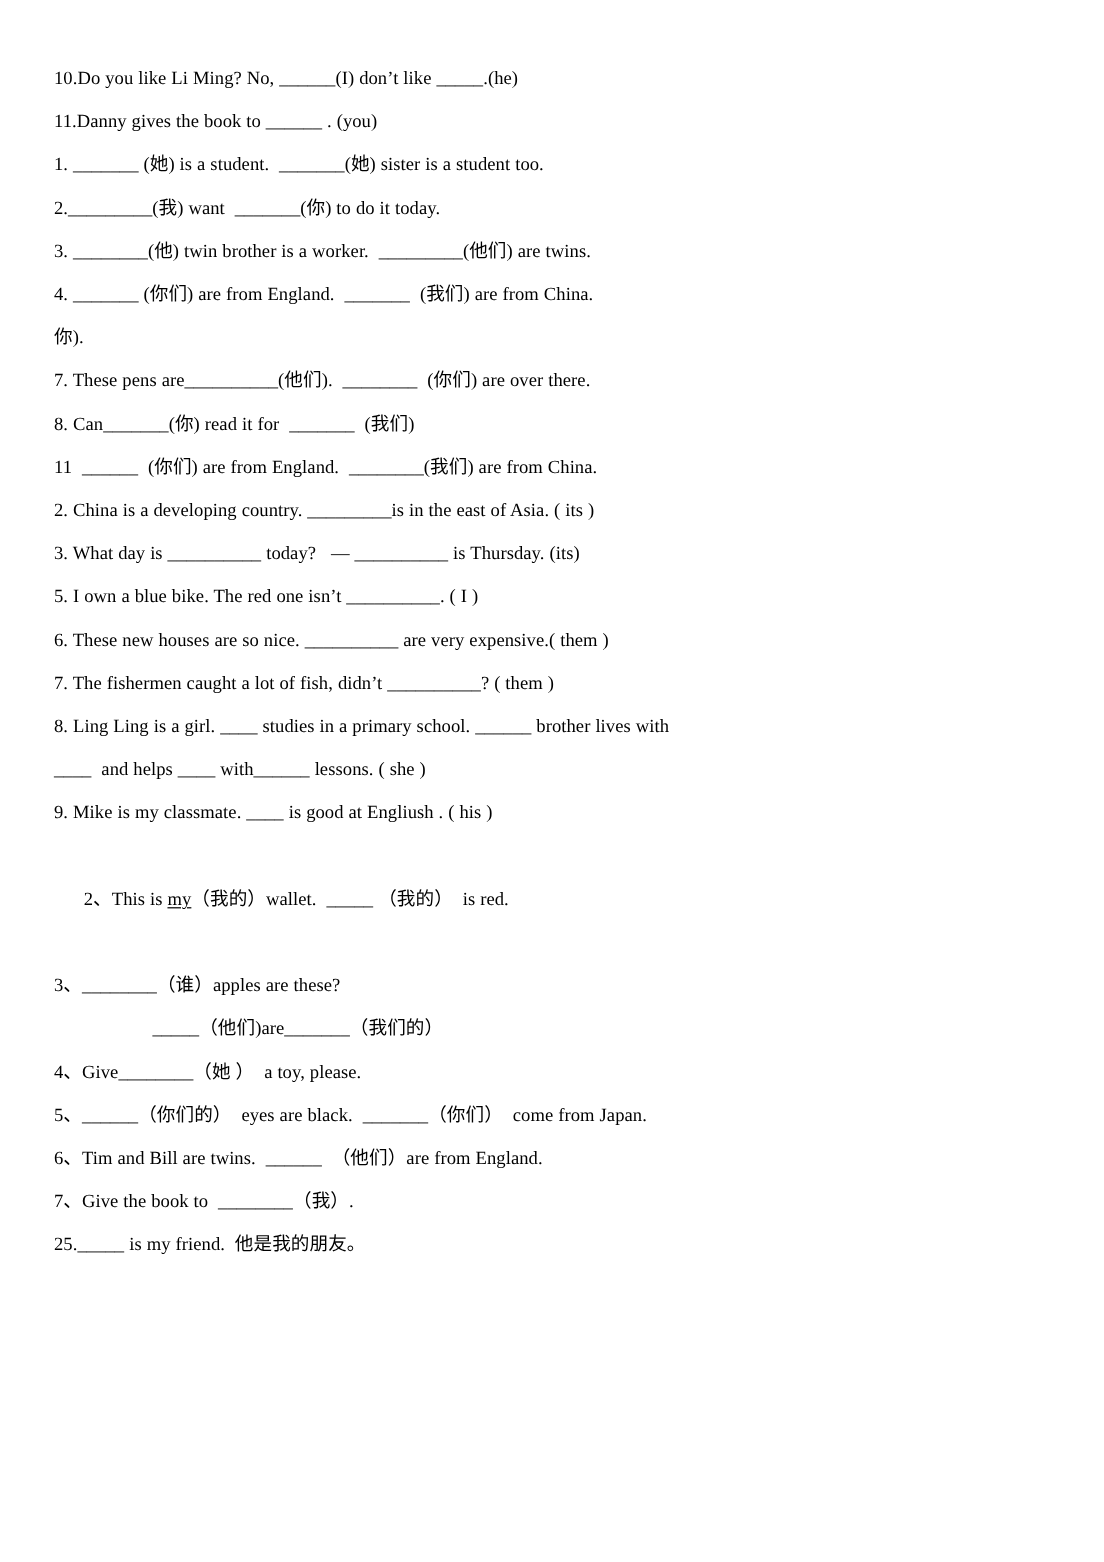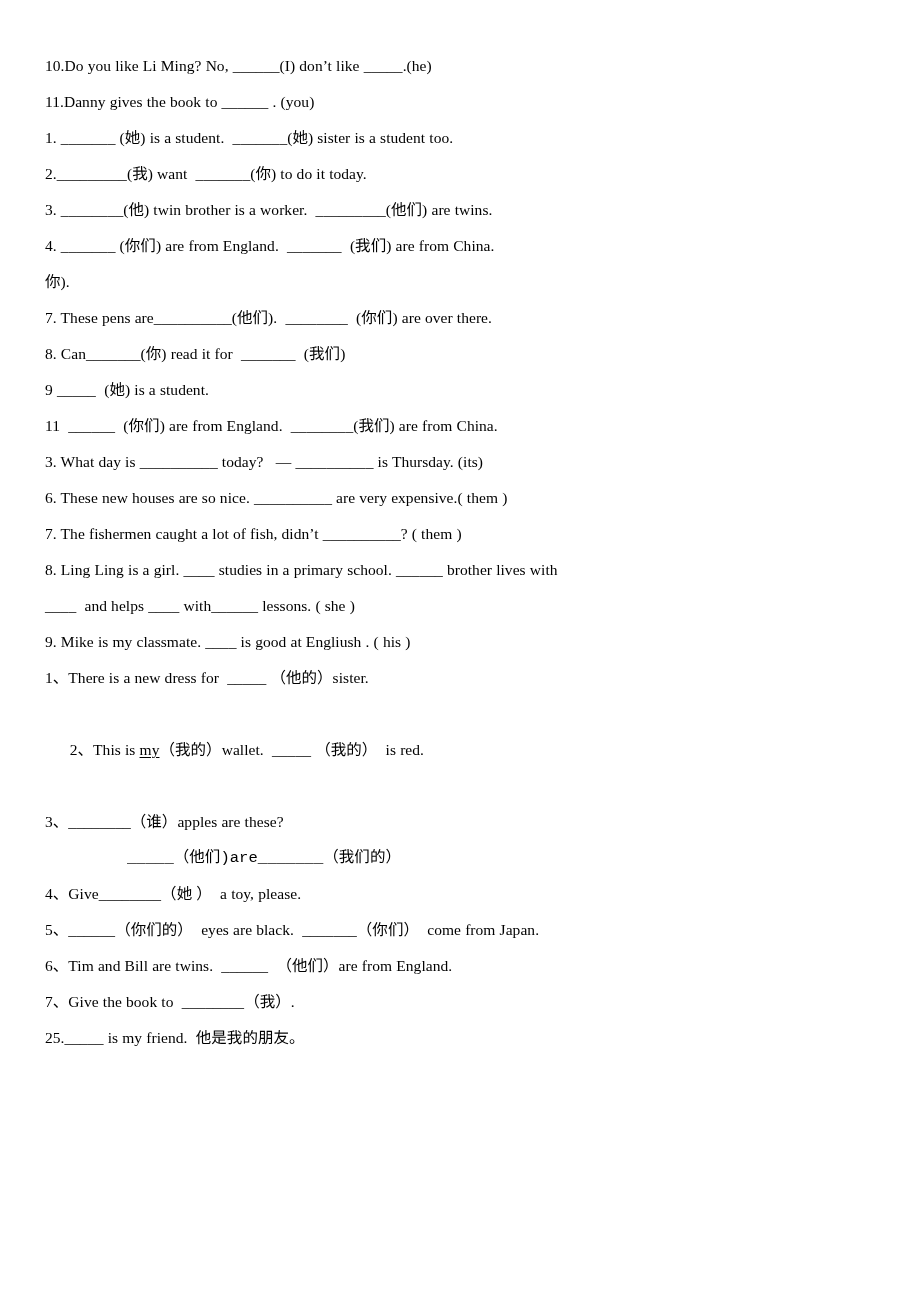--- a/index.html
+++ b/index.html
@@ -33,21 +33,20 @@
     white-space: pre-wrap;
     font-size: 15.5px;
     line-height: 36px;
     letter-spacing: 0.05px;
     word-spacing: 0.2px;
   }
 
   
   .q-line.indent {
     padding-left: 82px;
-    font-family: Liberation Mono, monospace;
   }
 
   
   .q-line .uw {
     text-decoration: underline;
     text-decoration-thickness: 1px;
     text-underline-offset: 1.5px;
   }
 </style>
 </head>
@@ -58,29 +57,29 @@
 
     <div class="q-line">10.Do you like Li Ming? No, ______(I) don’t like _____.(he)</div>
     <div class="q-line">11.Danny gives the book to ______ . (you)</div>
     <div class="q-line">1. _______ (她) is a student.  _______(她) sister is a student too.</div>
     <div class="q-line">2._________(我) want  _______(你) to do it today.</div>
     <div class="q-line">3. ________(他) twin brother is a worker.  _________(他们) are twins.</div>
     <div class="q-line">4. _______ (你们) are from England.  _______  (我们) are from China.</div>
     <div class="q-line">你).</div>
     <div class="q-line">7. These pens are__________(他们).  ________  (你们) are over there.</div>
     <div class="q-line">8. Can_______(你) read it for  _______  (我们)</div>
-    <div class="q-line">9 _____  (她) is a student.</div>
     <div class="q-line">11  ______  (你们) are from England.  ________(我们) are from China.</div>
+    <div class="q-line">2. China is a developing country. _________is in the east of Asia. ( its )</div>
     <div class="q-line">3. What day is __________ today?   — __________ is Thursday. (its)</div>
+    <div class="q-line">5. I own a blue bike. The red one isn’t __________. ( I )</div>
     <div class="q-line">6. These new houses are so nice. __________ are very expensive.( them )</div>
     <div class="q-line">7. The fishermen caught a lot of fish, didn’t __________? ( them )</div>
     <div class="q-line">8. Ling Ling is a girl. ____ studies in a primary school. ______ brother lives with</div>
     <div class="q-line">____  and helps ____ with______ lessons. ( she )</div>
     <div class="q-line">9. Mike is my classmate. ____ is good at Engliush . ( his )</div>
-    <div class="q-line">1、There is a new dress for  _____ （他的）sister.</div>
 
     <div class="q-line">
       <span>2、This is </span><span class="uw">my</span><span>（我的）wallet.  _____ （我的）  is red.</span>
     </div>
 
     <div class="q-line">3、________（谁）apples are these?</div>
     <div class="q-line indent">_____（他们)are_______（我们的）</div>
     <div class="q-line">4、Give________（她 ）  a toy, please.</div>
     <div class="q-line">5、______（你们的）  eyes are black.  _______（你们）  come from Japan.</div>
     <div class="q-line">6、Tim and Bill are twins.  ______  （他们）are from England.</div>

